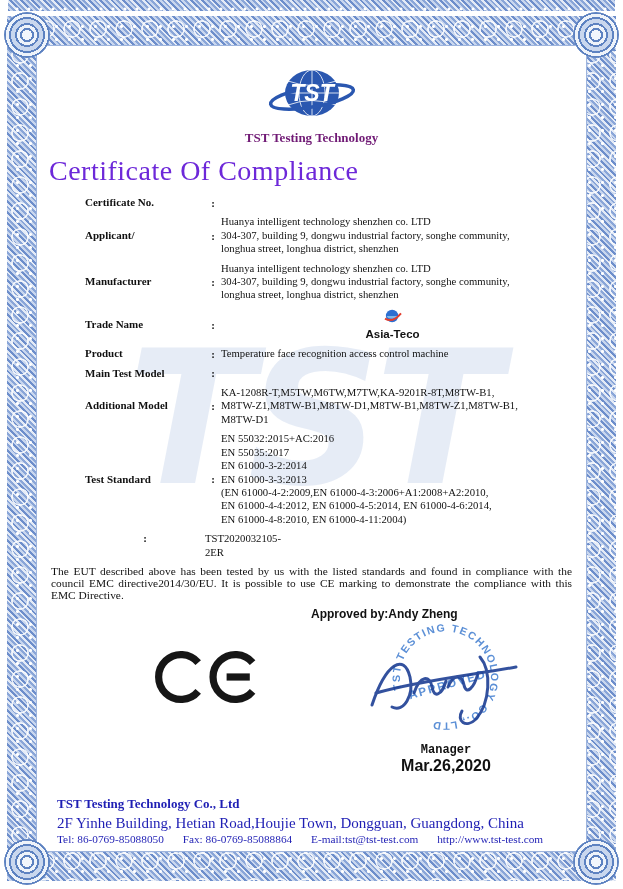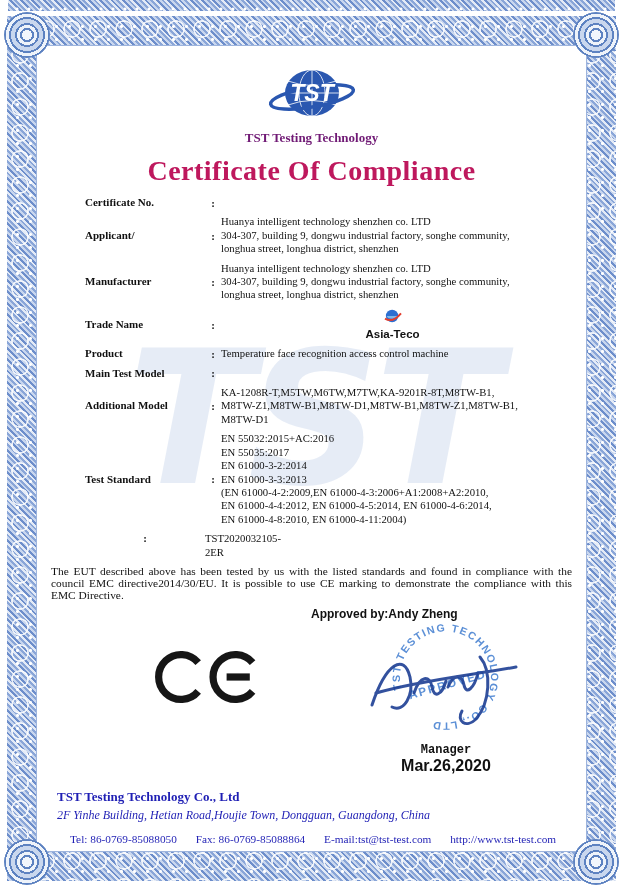--- a/index.html
+++ b/index.html
@@ -25,21 +25,21 @@
   
   .inner{position:absolute;top:46px;left:37px;right:37px;bottom:38px;overflow:hidden;}
   .watermark{position:absolute;top:265px;left:50%;transform:translateX(-50%);
     font-family:"DejaVu Sans",sans-serif;font-style:italic;font-weight:900;
     font-size:185px;letter-spacing:-6px;color:rgba(109,142,203,0.17);z-index:0;user-select:none;}
   .content{position:relative;z-index:1;height:100%;box-sizing:border-box;padding:20px 12px 0 12px;}
 
   
   .logo-wrap{text-align:center;}
   .org-name{text-align:center;font-weight:bold;font-size:13px;color:#701a75;margin-top:2px;}
-  .title{text-align:center;font-weight:bold;font-size:28px;color:#be185d;margin-top:9px;letter-spacing:.5px;}
+  .title{font-weight:normal;font-size:28px;color:#6d28d9;margin-top:9px;letter-spacing:.5px;}
 
   
   .ftable{margin:9px 10px 2px 36px;}
   .row{display:grid;grid-template-columns:120px 16px 1fr;align-items:center;margin-bottom:6px;}
   .row.top{align-items:start;}
   .flabel{font-weight:bold;font-size:11px;line-height:13.4px;white-space:pre-line;}
   .fcolon{font-weight:bold;font-size:11px;text-align:center;}
   .fvalue{font-size:10.7px;line-height:13.4px;white-space:pre-line;}
   .fvalue.trade{display:flex;align-items:center;gap:4px;font-weight:bold;font-size:11.5px;
     font-family:"Liberation Sans",sans-serif;flex-direction:column;}
@@ -54,22 +54,22 @@
   .ce-wrap{position:absolute;left:100px;top:22px;}
   .stamp-block{position:absolute;right:60px;top:-8px;width:136px;text-align:center;}
   .stamp-rot{transform:rotate(-16deg);}
   .signature-svg{position:absolute;left:-24px;top:12px;pointer-events:none;}
   .manager{font-family:Liberation Mono, monospace;font-weight:bold;font-size:12px;margin-top:0;}
   .sign-date{font-family:"Liberation Sans",sans-serif;font-weight:bold;font-size:16px;}
 
   
   .footer{position:absolute;left:20px;right:12px;bottom:6px;color:#1e1eb4;}
   .f-company{font-weight:bold;font-size:13px;margin-bottom:3px;}
-  .f-address{font-size:12px;margin-bottom:10px;font-style:italic;}
-  .f-contact{font-size:11.3px;margin-left:13px;}
+  .f-address{font-size:15px;margin-bottom:1px;}
+  .f-contact{font-size:11.3px;}
   .f-contact span{margin-right:16px;}
   .f-contact span:last-child{margin-right:0;}
 </style>
 </head>
 <body>
 
 <div class="page">
   <div class="top-strip"></div>
   <div class="border-band"></div>
   <div class="corner c-tl"></div>

